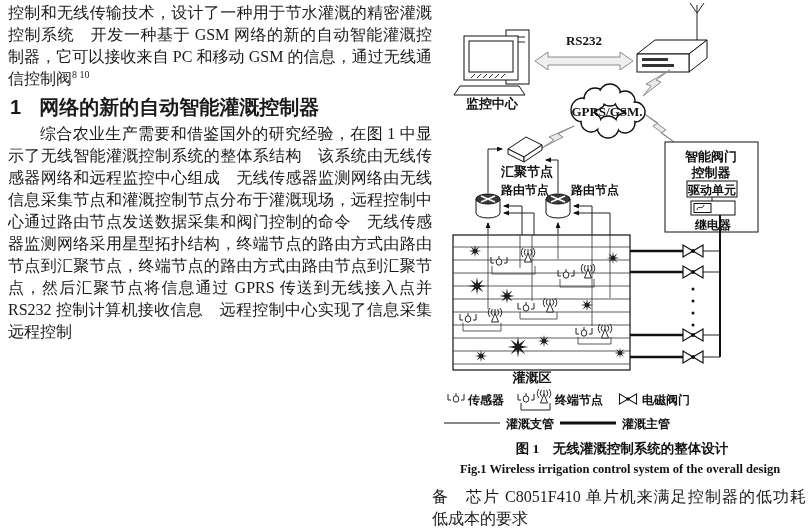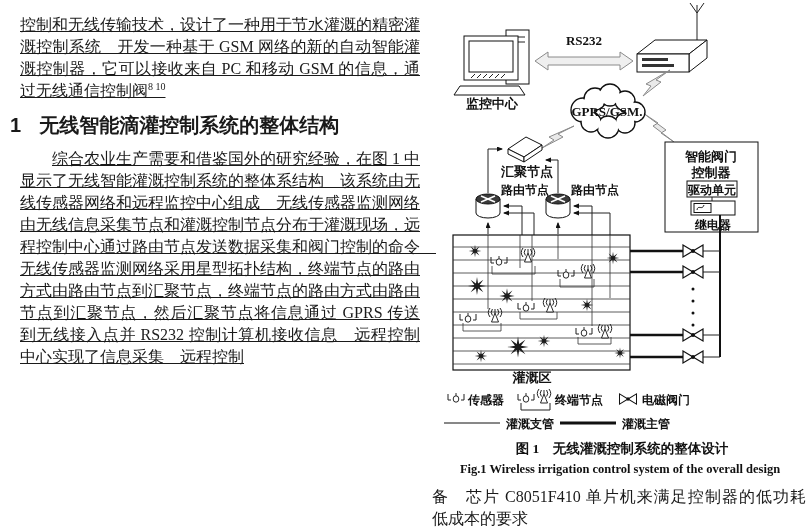--- a/index.html
+++ b/index.html
@@ -1,20 +1,20 @@
 <!DOCTYPE html>
 <html><head>
 <meta charset="utf-8">
 <style>
   html,body{margin:0;padding:0;background:#fff;}
   .page{position:relative;width:808px;height:528px;background:#fff;overflow:hidden;
         font-family:"Liberation Serif",serif;color:#1a1a1a;}
   .left-col{position:absolute;left:8px;top:2px;width:424px;font-size:16px;line-height:22px;
             text-align:justify;}
-  .left-col p{margin:12px;text-decoration:underline;}
+  .left-col p{margin:0;}
   .ind{text-indent:2em;}
   sup.ref{font-size:10px;line-height:0;}
   .sec{font-family:"Liberation Sans",sans-serif;font-size:20px;font-weight:bold;
        margin:6px 0 5px 0;display:flex;}
   .sec .num{margin:0 18px 0 2px;}
   .figure-wrap{position:absolute;left:440px;top:0;width:368px;height:480px;}
   .right-text{position:absolute;left:432px;top:486px;width:374px;font-size:16px;
               line-height:22px;text-align:justify;}
   svg text{font-family:"Liberation Serif",serif;fill:#111;}
   .lbl{font-size:13px;font-weight:bold;}
@@ -29,21 +29,21 @@
 </style>
 </head>
 <body>
 
 <div class="page">
 
   <div class="left-col">
     <p class="cont"><span>控制和无线传输技术，设计了一种用于节水灌溉的精密灌溉控制系统　开发一种基于 GSM 网络的新的自动智能灌溉控制器，它可以接收来自 PC 和移动 GSM 的信息，通过无线通信控制阀</span><sup class="ref">8 10</sup></p>
     <div class="sec">
       <span class="num">1</span>
-      <span>无线智能滴灌控制系统的整体结构</span>
+      <span>网络的新的自动智能灌溉控制器</span>
     </div>
     <p class="ind">综合农业生产需要和借鉴国外的研究经验，在图 1 中显示了无线智能灌溉控制系统的整体系结构　该系统由无线传感器网络和远程监控中心组成　无线传感器监测网络由无线信息采集节点和灌溉控制节点分布于灌溉现场，远程控制中心通过路由节点发送数据采集和阀门控制的命令　无线传感器监测网络采用星型拓扑结构，终端节点的路由方式由路由节点到汇聚节点，终端节点的路由方式由路由节点到汇聚节点，然后汇聚节点将信息通过 GPRS 传送到无线接入点并 RS232 控制计算机接收信息　远程控制中心实现了信息采集　远程控制</p>
   </div>
 
   <div class="figure-wrap">
   <svg width="368" height="480" viewBox="0 0 368 480">
     <defs>
       <marker id="ah" markerWidth="8" markerHeight="8" refX="5" refY="2.5" orient="auto">
         <path d="M0,0 L6,2.5 L0,5 Z" fill="#111"></path>
       </marker>

